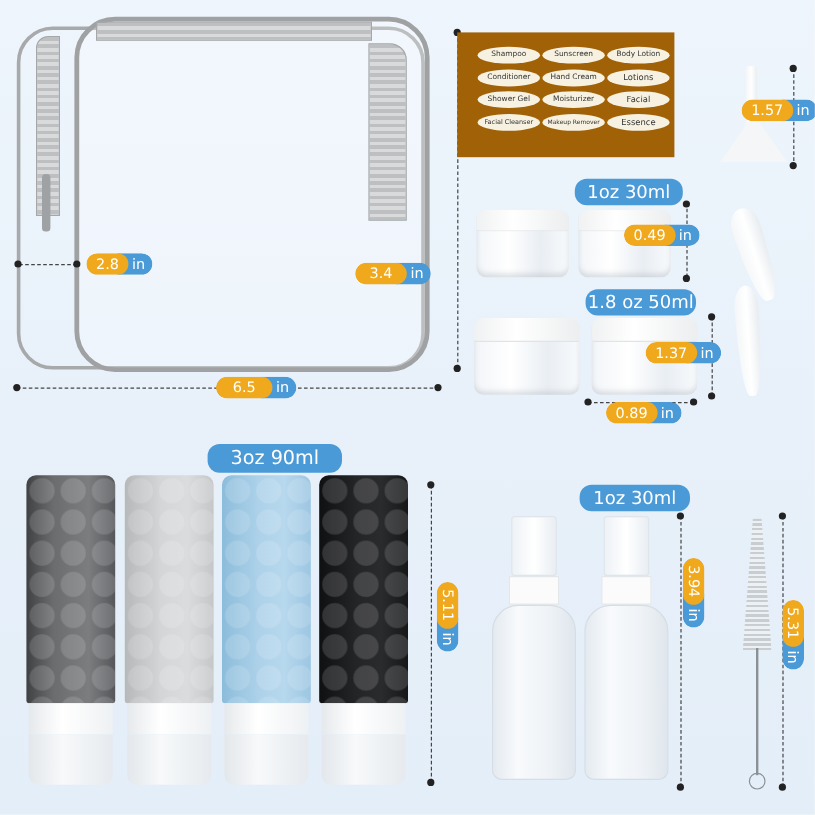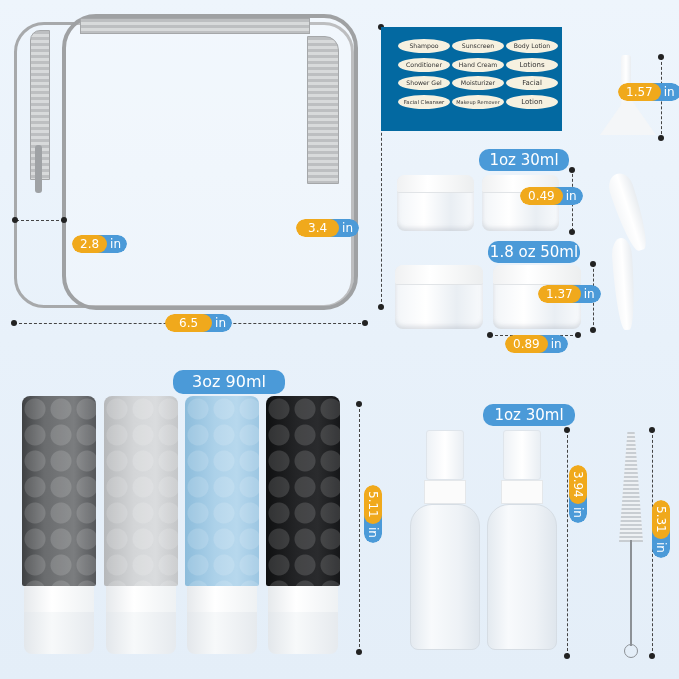--- a/index.html
+++ b/index.html
@@ -34,21 +34,21 @@
   .dash-h { position: absolute; height: 0; border-top: 1.5px dashed #444; }
   .dash-v { position: absolute; width: 0; border-left: 1.5px dashed #444; }
   .dot { position: absolute; width: 6px; height: 6px; border-radius: 50%; background: #222; }
 
   
   .bag-back { position: absolute; left: 14px; top: 22px; width: 340px; height: 286px; border: 3px solid #a7a9ab; border-radius: 30px; }
   .bag-front { position: absolute; left: 62px; top: 14px; width: 296px; height: 296px; border: 4px solid #9fa1a3; border-radius: 34px; background: rgba(255,255,255,0.25); }
   .zipper { position: absolute; background: repeating-linear-gradient(180deg, #bdbfc1 0 3px, #d8dadb 3px 6px); border: 1px solid #a5a7a9; }
 
   
-  .sheet { position: absolute; left: 381px; top: 27px; width: 181px; height: 104px; background: #0369a1; }
+  .sheet { position: absolute; left: 381px; top: 27px; width: 181px; height: 104px; background: #a16207; }
   .sticker {
     position: absolute; width: 52px; height: 14px; border-radius: 50%;
     background: #f6f1e0; color: #333; font-size: 6.2px; line-height: 14px; text-align: center; white-space: nowrap; overflow: hidden;
   }
 
   
   .jar { position: absolute; border-radius: 8px; background: linear-gradient(90deg, #f2f5f8 0%, #ffffff 35%, #e9eef3 70%, #f8fafc 100%); box-shadow: inset 0 -3px 4px rgba(160,170,180,0.35); }
   .jar .lid { position: absolute; left: 0; top: 0; right: 0; border-radius: 8px 8px 2px 2px; background: linear-gradient(90deg, #f0f1f2, #ffffff 40%, #eceeef); border-bottom: 1px solid #e1e4e7; }
 
   
@@ -86,54 +86,54 @@
   <div class="bag-front"></div>
   <div class="zipper abs" style="left:30px;top:30px;width:20px;height:150px;border-radius:10px 0 0 0;"></div>
   <div class="zipper abs" style="left:80px;top:18px;width:230px;height:16px;"></div>
   <div class="zipper abs" style="left:307px;top:36px;width:32px;height:148px;border-radius:0 14px 0 0;"></div>
   <div class="abs" style="left:35px;top:145px;width:7px;height:48px;background:#9fa2a5;border-radius:3px;"></div>
 </div>
 
 <div class="dash-h" style="left:16px;top:220px;width:48px;"></div>
 <div class="dot" style="left:12px;top:217px;"></div>
 <div class="dot" style="left:61px;top:217px;"></div>
-<div class="badge" style="left:72px;top:211px;margin-top:24px;">
+<div class="badge" style="left:72px;top:211px;">
   <span class="num">2.8</span>
   <span class="unit">in</span>
 </div>
 
 <div class="dash-v" style="left:381px;top:27px;height:280px;"></div>
 <div class="dot" style="left:378px;top:24px;"></div>
 <div class="dot" style="left:378px;top:304px;"></div>
 <div class="badge" style="left:296px;top:219px;">
   <span class="num" style="padding:0 12px;">3.4</span>
   <span class="unit">in</span>
 </div>
 
 <div class="dash-h" style="left:14px;top:323px;width:352px;"></div>
 <div class="dot" style="left:11px;top:320px;"></div>
 <div class="dot" style="left:362px;top:320px;"></div>
-<div class="badge" style="left:165px;top:314px;">
+<div class="badge" style="left:180px;top:314px;">
   <span class="num" style="padding:0 14px;">6.5</span>
   <span class="unit">in</span>
 </div>
 
 <div class="sheet">
   <div class="sticker" style="left:17px;top:12px;">Shampoo</div>
   <div class="sticker" style="left:71px;top:12px;">Sunscreen</div>
   <div class="sticker" style="left:125px;top:12px;">Body Lotion</div>
   <div class="sticker" style="left:17px;top:31px;">Conditioner</div>
   <div class="sticker" style="left:71px;top:31px;">Hand Cream</div>
   <div class="sticker" style="left:125px;top:31px;font-size:7px;">Lotions</div>
   <div class="sticker" style="left:17px;top:49px;">Shower Gel</div>
   <div class="sticker" style="left:71px;top:49px;">Moisturizer</div>
   <div class="sticker" style="left:125px;top:49px;font-size:7px;">Facial</div>
   <div class="sticker" style="left:17px;top:68px;font-size:5.4px;">Facial Cleanser</div>
   <div class="sticker" style="left:71px;top:68px;font-size:5px;">Makeup Remover</div>
-  <div class="sticker" style="left:125px;top:68px;font-size:7px;">Lotion</div>
+  <div class="sticker" style="left:125px;top:68px;font-size:7px;">Essence</div>
 </div>
 
 <div class="funnel-stem"></div>
 <div class="funnel-cone"></div>
 <div class="dash-v" style="left:661px;top:57px;height:82px;"></div>
 <div class="dot" style="left:658px;top:54px;"></div>
 <div class="dot" style="left:658px;top:135px;"></div>
 <div class="badge" style="left:618px;top:83px;">
   <span class="num">1.57</span>
   <span class="unit">in</span>

